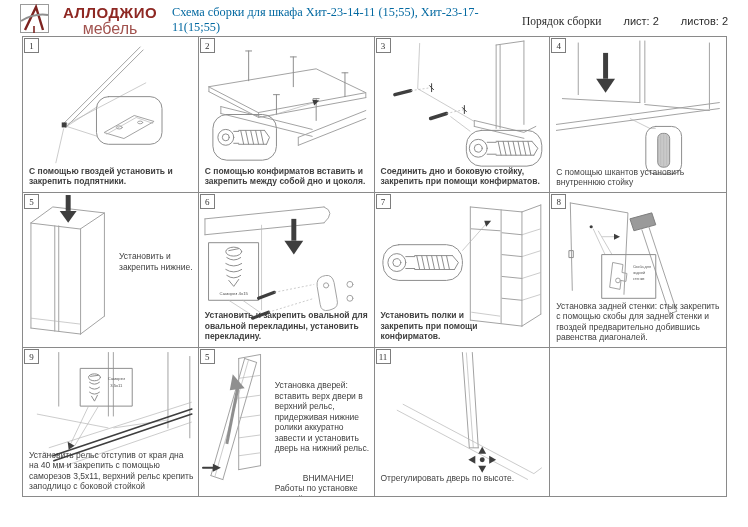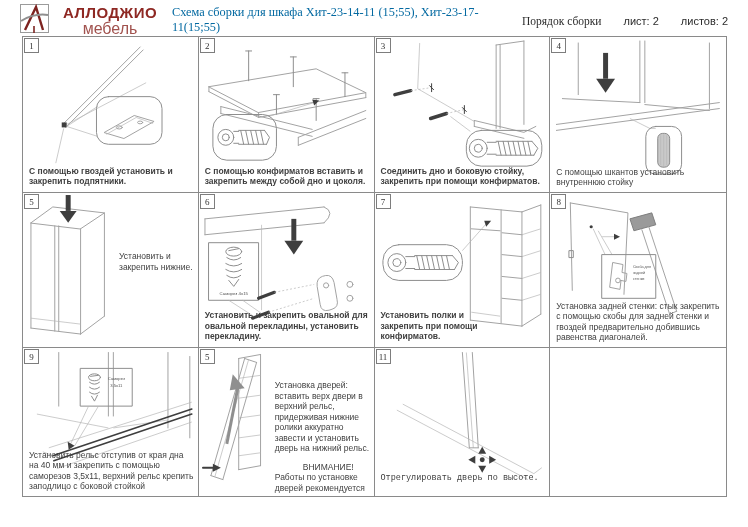--- a/index.html
+++ b/index.html
@@ -29,22 +29,22 @@
   .numbox{position:absolute;left:1px;top:1px;width:13px;height:13px;border:1px solid #7d7d7d;
           display:flex;align-items:center;justify-content:center;background:#fff;
           font-family:"Liberation Serif",serif;font-size:9px;color:#333;z-index:2;}
   .draw{position:absolute;left:0;top:0;width:100%;height:100%;}
   .cap{position:absolute;font-size:8.5px;line-height:1.24;color:#3f3f3f;z-index:1;}
   .cap-b{left:6px;right:3px;bottom:5px;font-weight:bold;}
   .cap-b4{left:6px;right:3px;bottom:4px;margin-top:47px;}
   .cap5{left:96px;top:58px;width:76px;}
   .cap10{left:76px;top:32px;width:95px;}
   .cap10 p{margin:0 0 0 0;}
-  .cap10 .warn{margin-top:8px;padding-left:28px;}
-  .cap11{left:6px;bottom:12px;right:4px;font-family:Liberation Mono, monospace;}
+  .cap10 .warn{margin-top:19px;padding-left:28px;}
+  .cap11{left:6px;bottom:12px;right:4px;}
   
   .s{stroke:#a2a2a2;fill:none;stroke-width:1;stroke-linecap:round;stroke-linejoin:round;}
   .s2{stroke:#8d8d8d;fill:none;stroke-width:1;stroke-linecap:round;stroke-linejoin:round;}
   .thn{stroke:#b5b5b5;fill:none;stroke-width:.7;}
   .dk{fill:#3e3e3e;stroke:none;}
   .dkl{stroke:#3e3e3e;fill:none;stroke-linecap:round;}
   .lab{font-family:"Liberation Sans",sans-serif;fill:#555;}
 </style>
 </head>
 <body>

